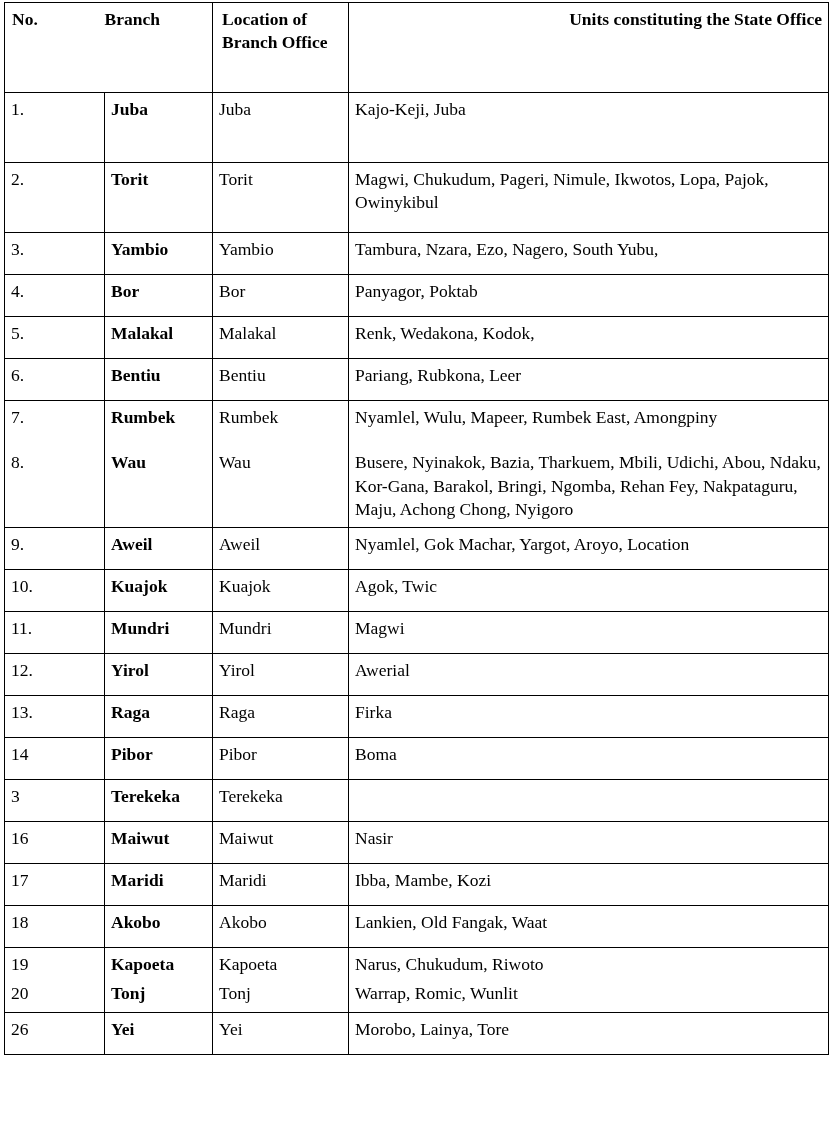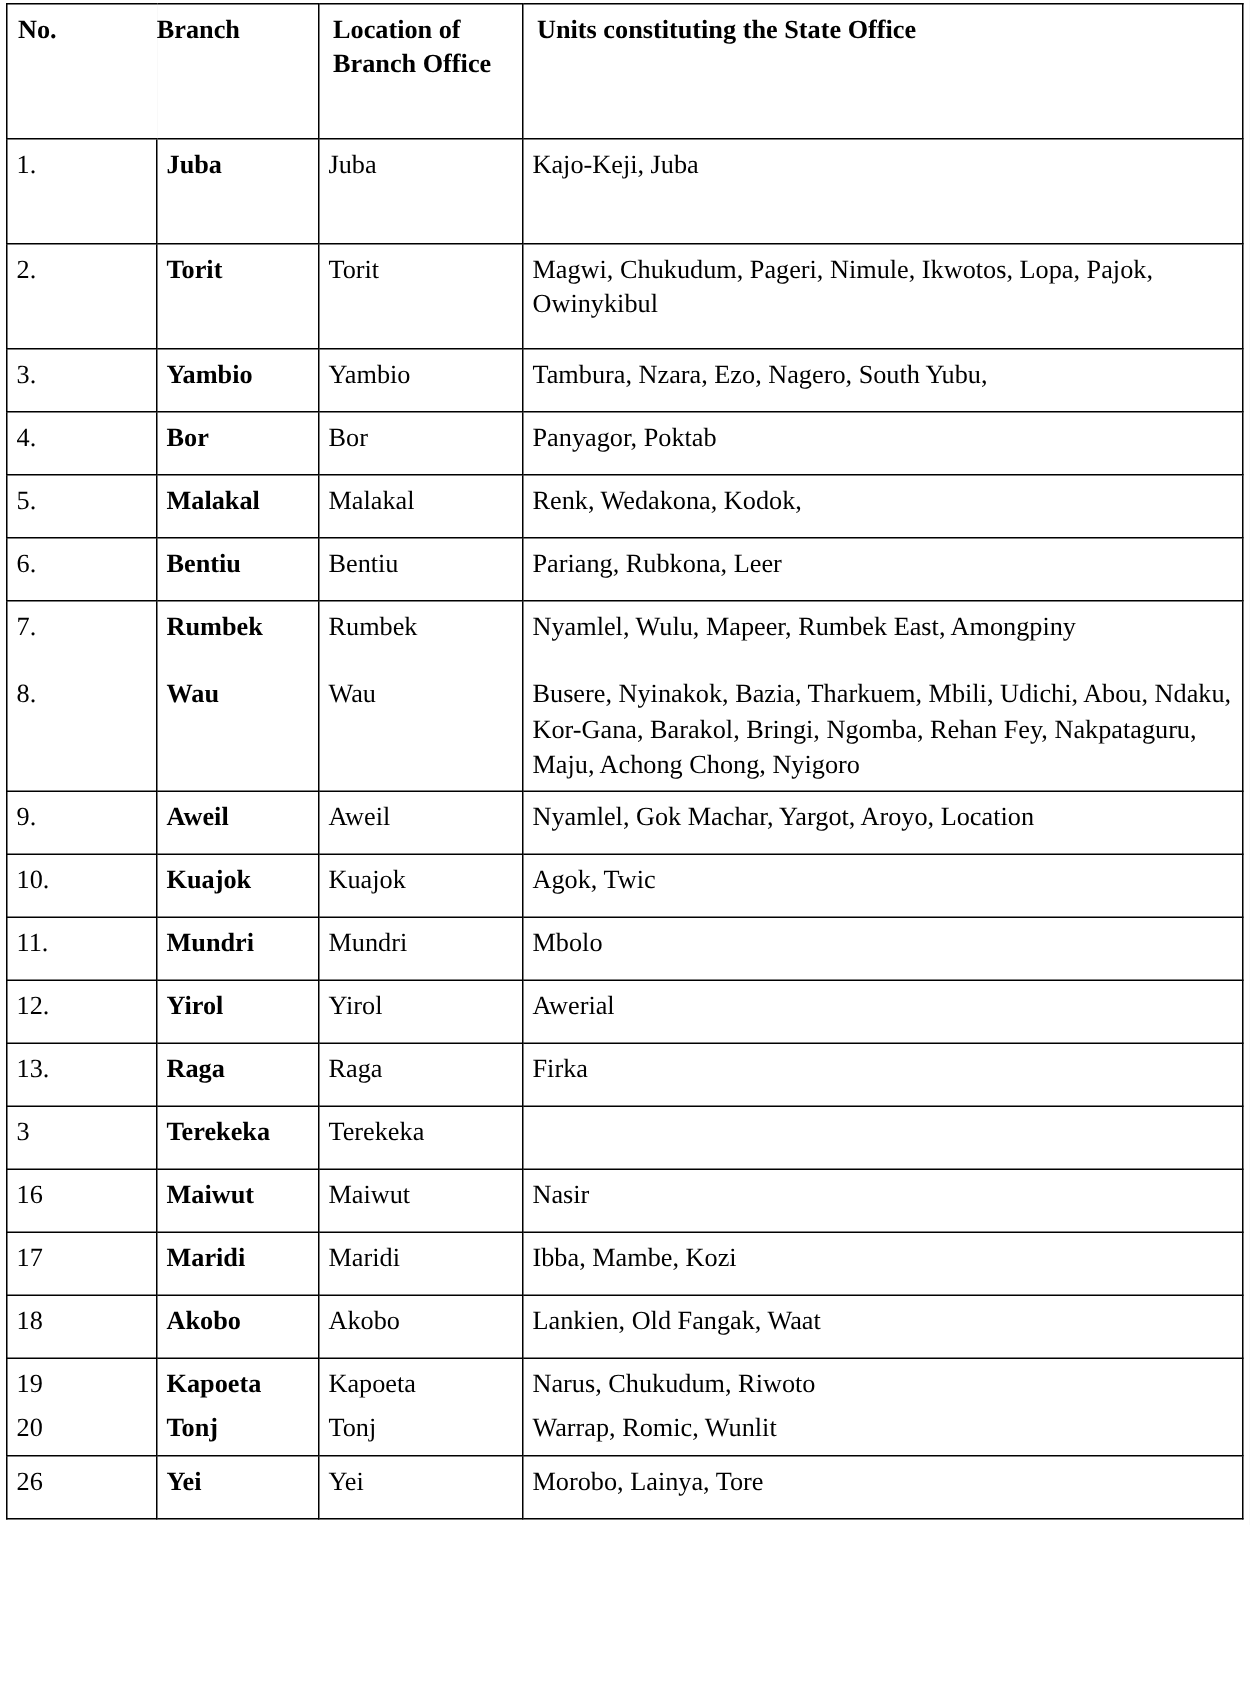--- a/index.html
+++ b/index.html
@@ -23,21 +23,22 @@
     background: #ffffff;
   }
 
   table.branch-table {
     position: absolute;
     left: 4px;
     top: 2px;
     width: 824px;
     border-collapse: collapse;
     table-layout: fixed;
-    background: #e5e5e5;
+    background: #be185d;
+    border-radius: 23px;
   }
 
   table.branch-table td,
   table.branch-table th {
     border: 1px solid #000000;
     vertical-align: top;
     padding: 5px 6px 6px 6px;
     font-size: 17.5px;
     line-height: 1.33;
     background: #ffffff;
@@ -59,21 +60,21 @@
   }
   thead th.th-no {
     border-right: none;
     padding-left: 7px;
   }
   thead th.th-branch {
     border-left: none;
     padding-left: 0;
   }
   thead th.th-loc { padding-left: 9px; }
-  thead th.th-units { padding-left: 9px; }
+  thead th.th-units { padding-left: 9px; text-align: right; }
 
   
   td.cell-no {
     border-right: none;
     padding-left: 7px;
     font-weight: normal;
     white-space: nowrap;
   }
   td.cell-branch {
     border-left: none;
@@ -196,37 +197,43 @@
         <td class="cell-no">10.</td>
         <td class="cell-branch">Kuajok</td>
         <td class="cell-loc">Kuajok</td>
         <td class="cell-units"> Agok, Twic</td>
       </tr>
 
       <tr class="r-1line">
         <td class="cell-no">11.</td>
         <td class="cell-branch">Mundri</td>
         <td class="cell-loc">Mundri</td>
-        <td class="cell-units">Mbolo</td>
+        <td class="cell-units">Magwi</td>
       </tr>
 
       <tr class="r-1line">
         <td class="cell-no">12.</td>
         <td class="cell-branch">Yirol</td>
         <td class="cell-loc">Yirol</td>
         <td class="cell-units">Awerial</td>
       </tr>
 
       <tr class="r-1line">
         <td class="cell-no">13.</td>
         <td class="cell-branch">Raga</td>
         <td class="cell-loc">Raga</td>
         <td class="cell-units">Firka</td>
       </tr>
 
+      <tr class="r-1line">
+        <td class="cell-no">14</td>
+        <td class="cell-branch">Pibor</td>
+        <td class="cell-loc">Pibor</td>
+        <td class="cell-units">Boma</td>
+      </tr>
 
       <tr class="r-1line">
         <td class="cell-no">3</td>
         <td class="cell-branch">Terekeka</td>
         <td class="cell-loc">Terekeka</td>
         <td class="cell-units"></td>
       </tr>
 
       <tr class="r-1line">
         <td class="cell-no">16</td>

